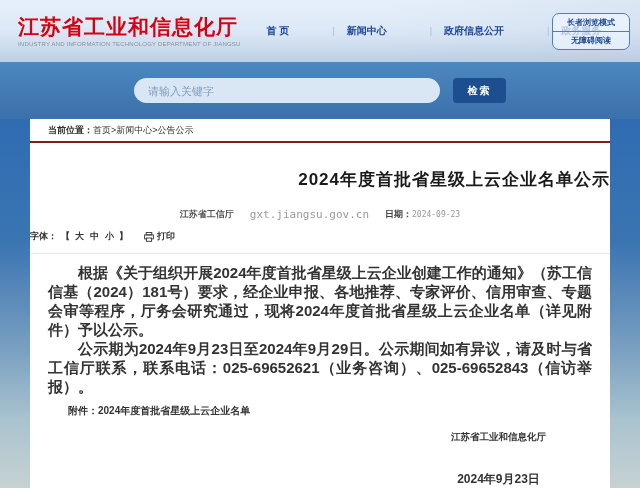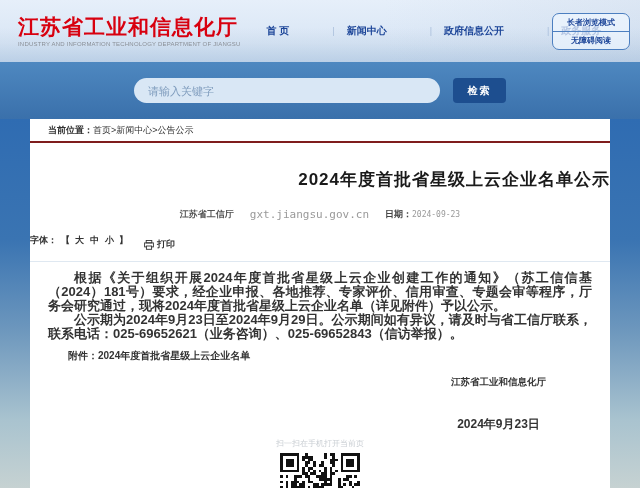--- a/index.html
+++ b/index.html
@@ -100,27 +100,27 @@
   .meta-site { font-family:"DejaVu Sans Mono", monospace; color:#999; font-size:11px; }
   .meta-date b { color:#444;text-align:center; }
   .meta-date span { font-family:"DejaVu Sans Mono", monospace; color:#999; font-size:8px; }
   .font-row {
     margin-top:9px; display:flex; justify-content:flex-start; align-items:center;
     gap:4px; font-size:9px; color:#333; font-weight:bold;
   }
   .font-size-opt { cursor:pointer; margin:0 1px; }
   .print-btn {
     display:inline-flex; align-items:center; gap:3px; margin-left:12px;
-    background:none; border:none; font:inherit; color:#333; cursor:pointer;margin-top:8px;
+    background:none; border:none; font:inherit; color:#333; cursor:pointer;
   }
   .divider { margin-top:10px; border-top:1px solid #dfe8f1; }
 
   .article-body { padding:9px 18px 0; }
   .article-body p {
-    font-size:13px; line-height:14px; color:#333; font-weight:600;
+    font-size:15px; line-height:19px; color:#333; font-weight:600;
     text-align:justify; text-indent:2em;
   }
   .attachment-row {
     margin-top:8px; font-size:10px; color:#333; font-weight:600; text-indent:2em;
   }
   .attachment-link { color:#333; text-decoration:none; cursor:pointer; }
 
   .signature-block {
     margin:13px 46px 0 0; float:right; text-align:center;
   }

